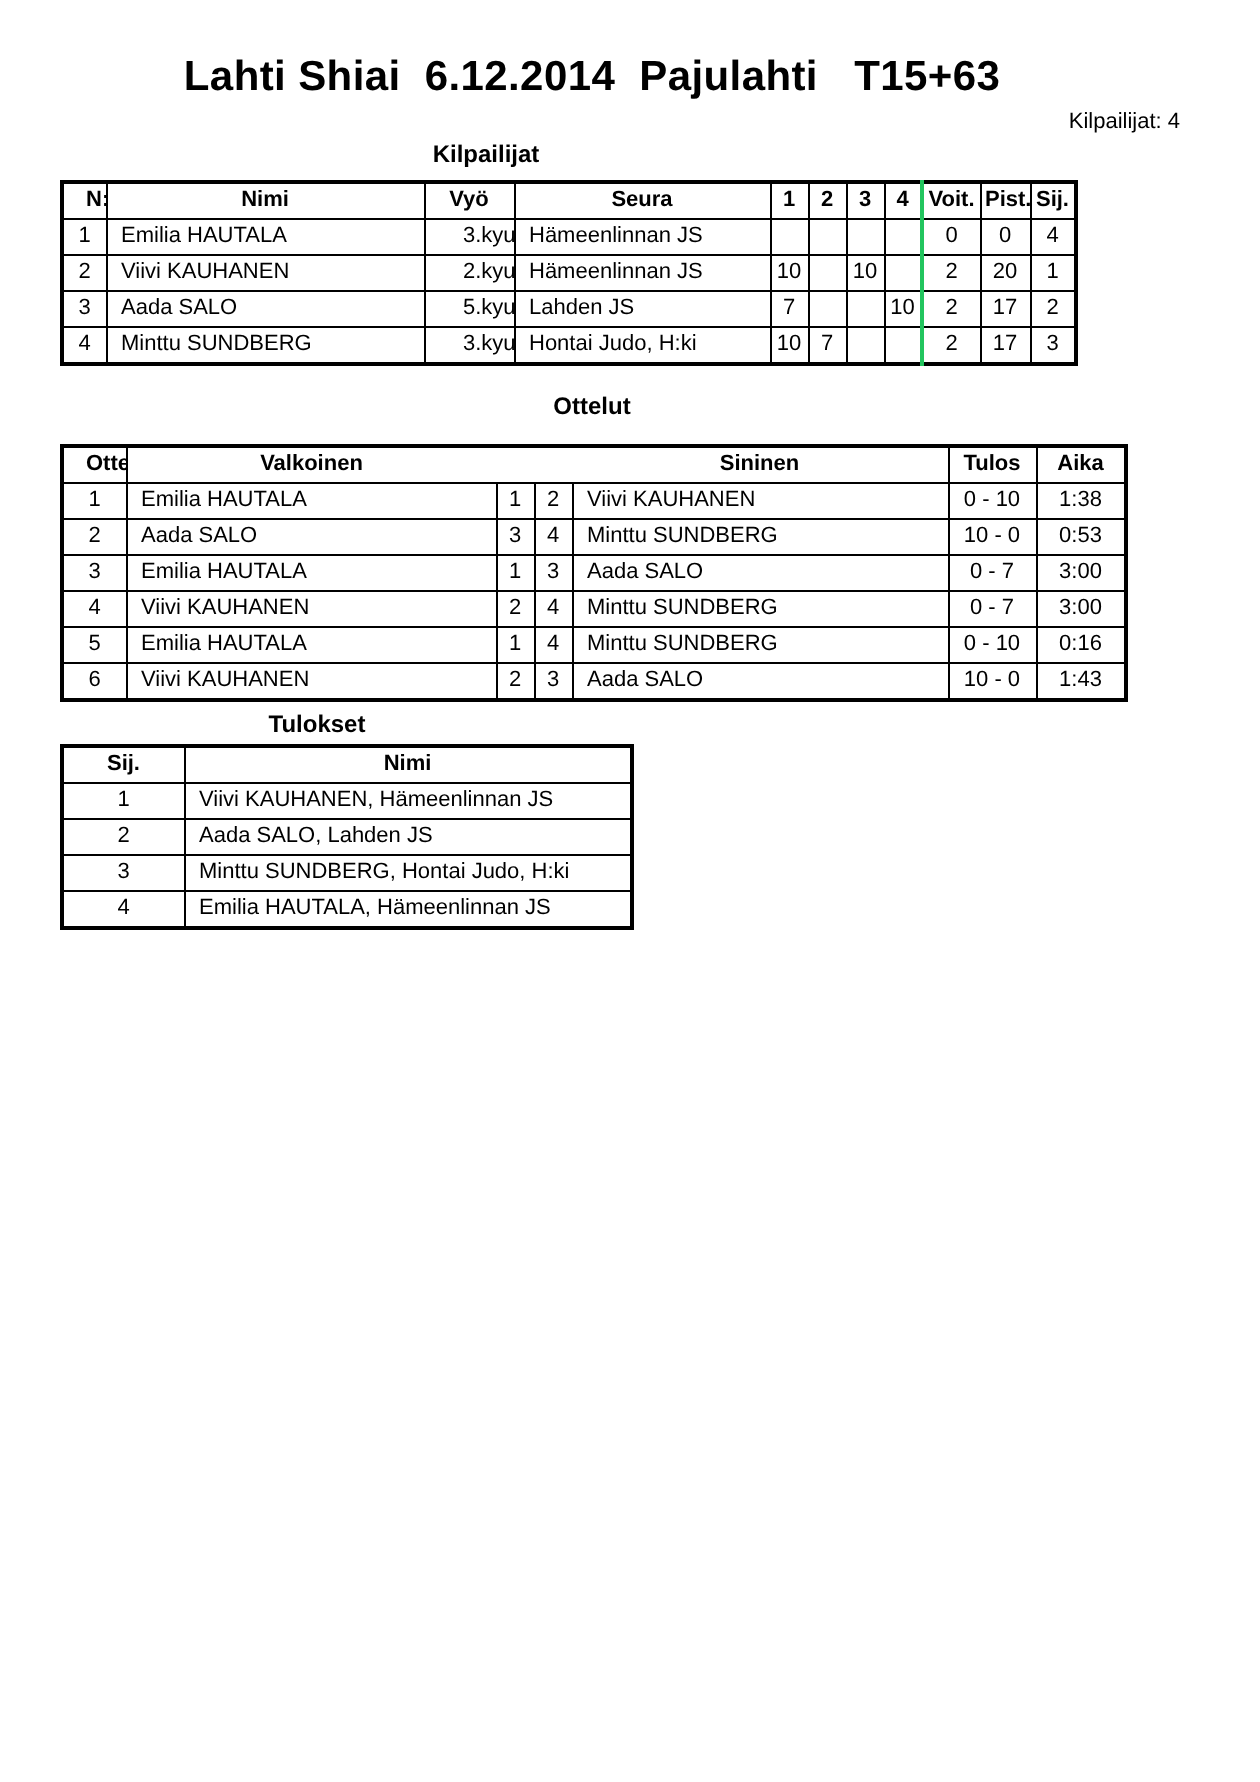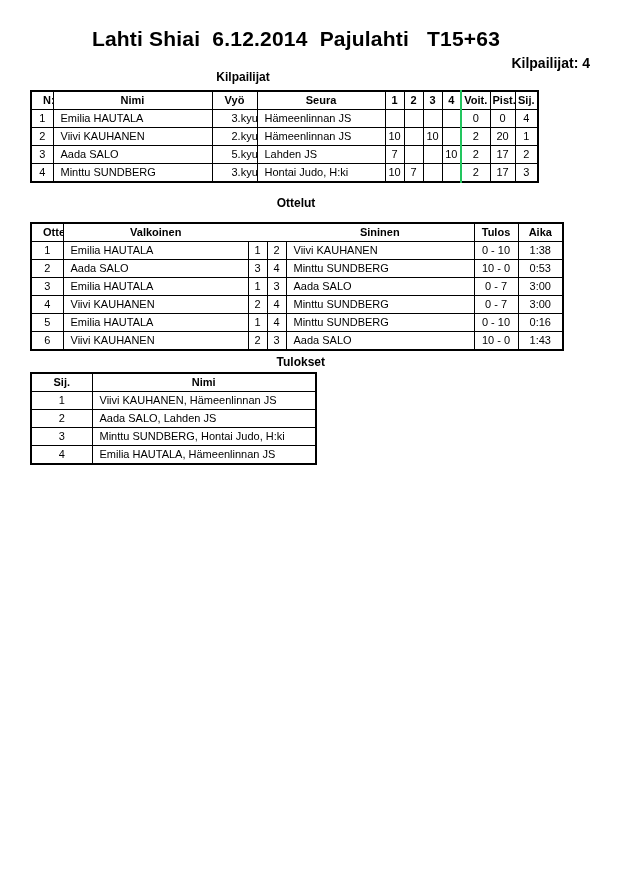--- a/index.html
+++ b/index.html
@@ -8,26 +8,26 @@
     font-family:"Liberation Sans","DejaVu Sans",sans-serif;
     position:relative;overflow:hidden;
   }
   .abs{position:absolute;}
   #title{
     top:27px;left:30px;width:532px;text-align:center;
     font-size:21px;font-weight:bold;white-space:pre;letter-spacing:0.2px;
   }
   #count{
     top:55px;left:330px;width:260px;text-align:right;
-    font-size:14px;font-weight:bold;
+    font-size:11px;font-weight:normal;
   }
   .section-label{font-size:12px;font-weight:bold;text-align:center;}
   #label-kilpailijat{top:70px;left:30px;width:426px;}
   #label-ottelut{top:196px;left:30px;width:532px;}
-  #label-tulokset{top:355px;left:40px;width:285px;text-align:right;}
+  #label-tulokset{top:355px;left:16px;width:285px;}
 
   table{border-collapse:collapse;table-layout:fixed;background:#fff;border:2px solid #000;}
   #competitors{top:90px;left:30px;width:507px;}
   #matches{top:222px;left:30px;width:532px;}
   #results{top:372px;left:30px;width:285px;}
 
   th,td{
     border:1px solid #000;font-size:11px;height:17px;line-height:17px;
     padding:0 2px;overflow:hidden;white-space:nowrap;vertical-align:middle;
   }

